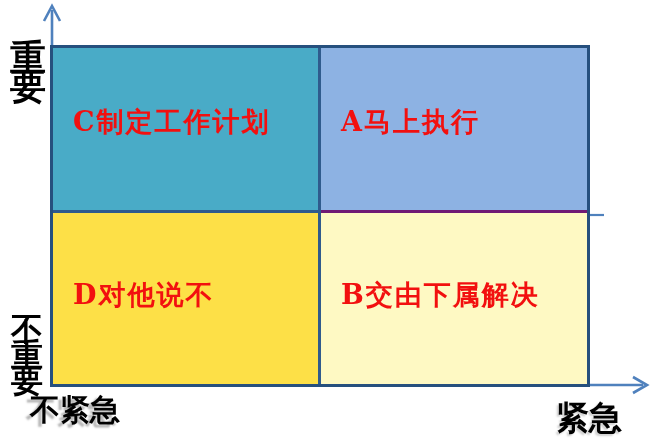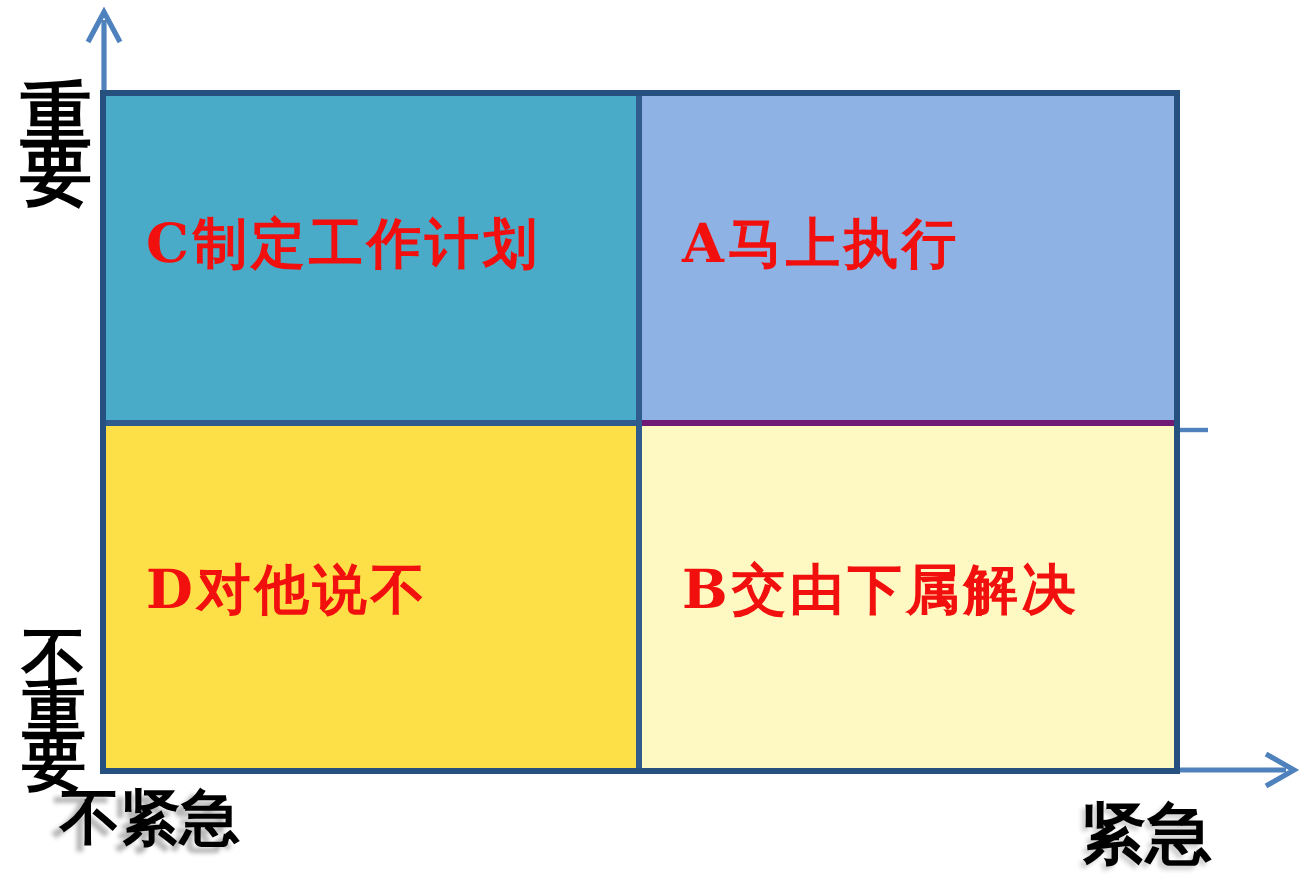--- a/index.html
+++ b/index.html
@@ -83,21 +83,21 @@
     line-height: 26px;
     margin-top: 10px;
   }
   .x-left {
     left: 30px;
     top: 395px;
     font-size: 30px;
     text-shadow: -4px 3px 2px rgba(40, 40, 40, 0.35);
   }
   .x-right {
-    left: 540px;
+    left: 556px;
     top: 402px;
     font-size: 33px;
     text-shadow: -2px 2px 2px rgba(40, 40, 40, 0.22);
   }
 </style>
 </head>
 <body>
 
 <div class="canvas">
 

